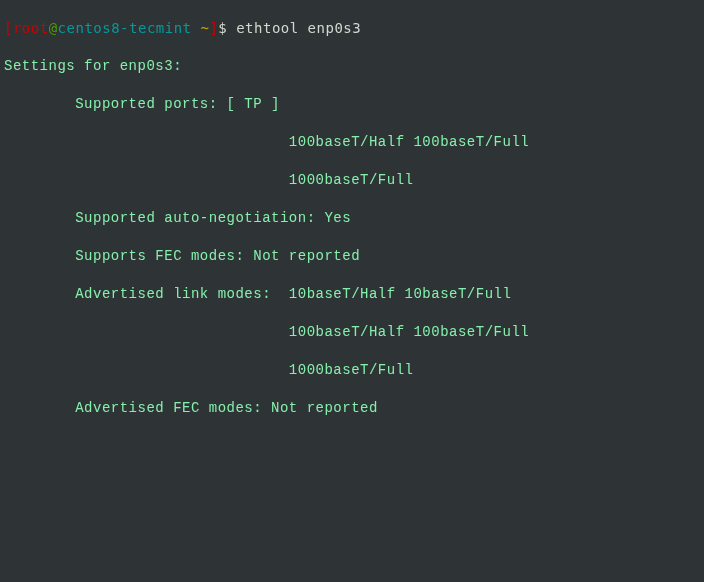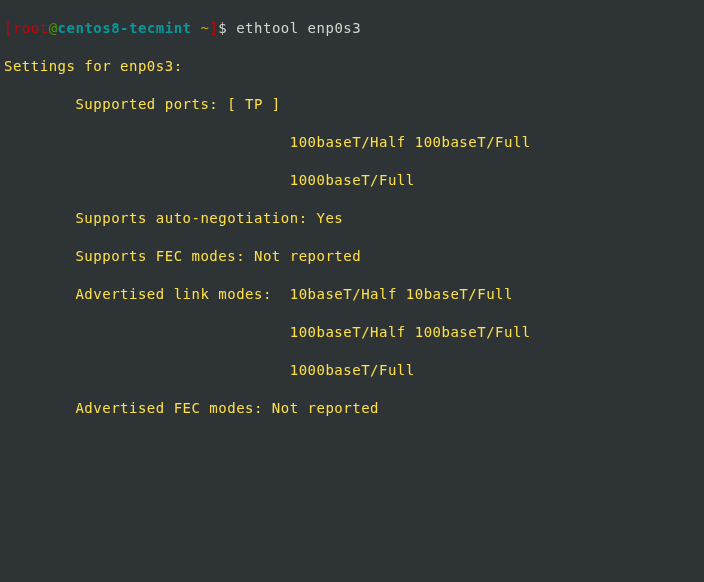--- a/index.html
+++ b/index.html
@@ -15,36 +15,36 @@
     overflow: hidden;
   }
   .terminal {
     padding: 0px 4px;
     white-space: pre;
     letter-spacing: 0.5px;
   }
   .prompt-bracket { color: #cc0000; }
   .prompt-user    { color: #cc0000; text-align: right; }
   .prompt-at      { color: #4e9a06; }
-  .prompt-host    { color: #06989a; font-weight: bold; }
+  .prompt-host    { color: #06989a; }
   .prompt-path    { color: #c4a000; }
   .command        { color: #d3d7cf; }
-  .output         { color: #fde047; }
+  .output         { color: #86efac; font-family: Liberation Mono, monospace; }
   .line { display: block; }
 </style>
 </head>
 <body>
 
 <div class="terminal">
 <span class="line"><span class="prompt-bracket">[</span><span class="prompt-user">root</span><span class="prompt-at">@</span><span class="prompt-host">centos8-tecmint </span><span class="prompt-path">~</span><span class="prompt-bracket">]</span><span class="command">$ </span><span class="command">ethtool enp0s3</span></span>
 <span class="line output">Settings for enp0s3:</span>
 <span class="line output">        Supported ports: [ TP ]</span>
 <span class="line output">                                100baseT/Half 100baseT/Full</span>
 <span class="line output">                                1000baseT/Full</span>
-<span class="line output">        Supports auto-negotiation: Yes</span>
+<span class="line output">        Supported auto-negotiation: Yes</span>
 <span class="line output">        Supports FEC modes: Not reported</span>
 <span class="line output">        Advertised link modes:  10baseT/Half 10baseT/Full</span>
 <span class="line output">                                100baseT/Half 100baseT/Full</span>
 <span class="line output">                                1000baseT/Full</span>
 <span class="line output">        Advertised FEC modes: Not reported</span>
 
 
 
 
 

